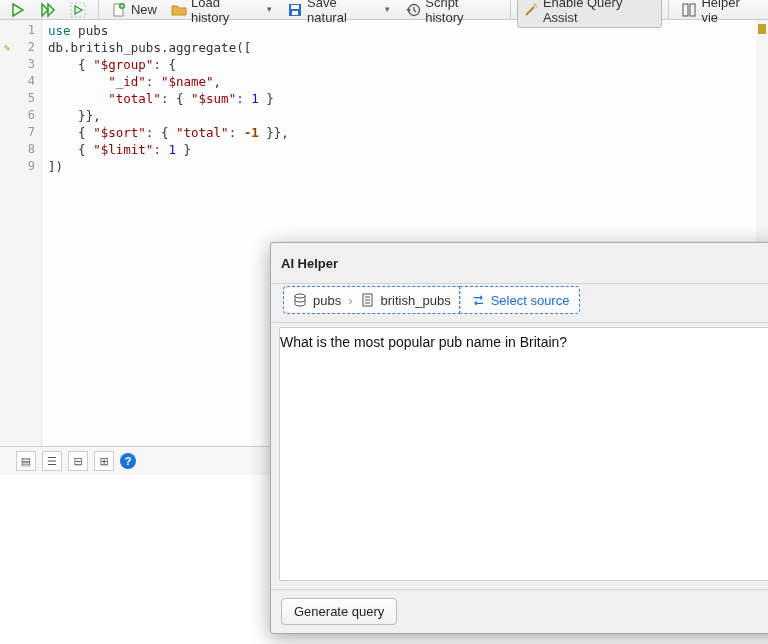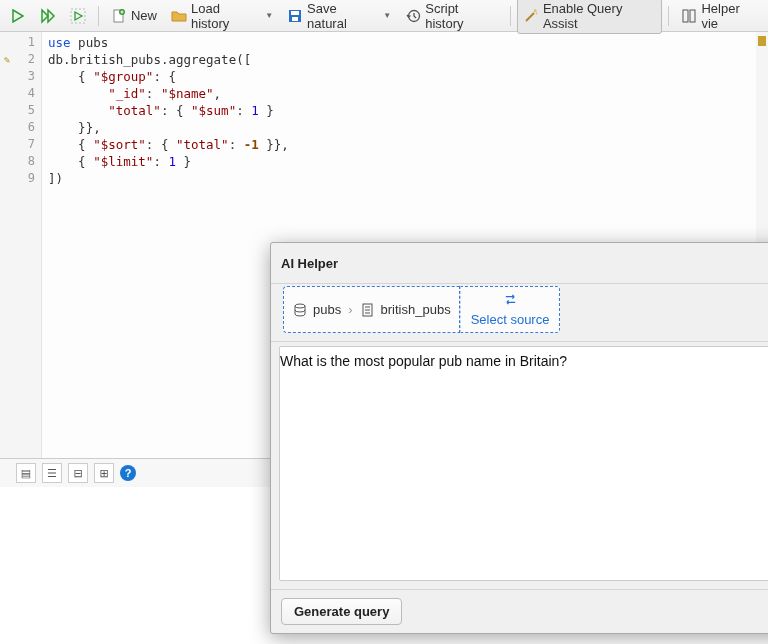--- a/index.html
+++ b/index.html
@@ -6,21 +6,21 @@
 body {
   font-family: -apple-system, "Segoe UI", Arial, sans-serif;
   font-size: 13px;
   background: #fff;
   width: 768px;
   height: 644px;
   position: relative;
   overflow: hidden;
 }
 .toolbar {
-  height: 32px;
+  height: 20px;
   background: linear-gradient(#f9f9f9, #eeeeee);
   border-bottom: 1px solid #ccc;
   display: flex;
   align-items: center;
   padding: 0 4px;
   gap: 2px;
 }
 .tb-sep {
   width: 1px;
   height: 20px;
@@ -76,21 +76,21 @@
 .code {
   flex: 1;
   padding: 2px 6px;
   font-family: "Menlo", "Consolas", monospace;
   font-size: 12.5px;
   line-height: 17px;
   white-space: pre;
   color: #333;
   position: relative;
 }
-.code .kw { color: #1d4ed8; text-align: center; }
+.code .kw { color: #0f766e; text-align: center; }
 .code .prop { color: #333; }
 .code .str { color: #8b0000; }
 .code .num { color: #1c00cf; }
 .code .op { color: #8b4500; font-weight: bold; }
 .code .punc { color: #333; }
 .minimap {
   width: 12px;
   background: #f5f5f5;
   position: relative;
 }
@@ -199,21 +199,20 @@
   display: flex;
   align-items: center;
   gap: 5px;
   padding: 5px 10px;
   border: 1px dashed #3a7ad9;
   border-left: 1px dashed #c0d0ea;
   border-radius: 0 4px 4px 0;
   color: #1e6fd6;
   cursor: pointer;
   background: #fcfcfc;
-  flex-direction: column;
 }
 .ai-divider { border-top: 1px solid #d5d5d5; margin: 0 0 0 0; }
 .ai-query-area {
   flex: 1;
   margin: 4px 8px 8px;
   background: #fff;
   border: 1px solid #ccc;
   padding: 6px 0;
   font-size: 14px;
   color: #111;
@@ -226,21 +225,20 @@
   display: flex;
 }
 .gen-btn {
   background: linear-gradient(#fdfdfd,#f1f1f1);
   border: 1px solid #bbb;
   border-radius: 4px;
   padding: 5px 12px;
   cursor: pointer;
   font-size: 13px;
   color: #222;
-  font-weight: bold;
 }
 </style>
 </head>
 <body>
 
 <div class="toolbar">
   <span class="tb-btn">
     <svg class="icon-svg" viewBox="0 0 16 16">
         <path d="M3 2 L13 8 L3 14 Z" fill="none" stroke="#2e9e2e" stroke-width="1.5"></path>
       </svg>

